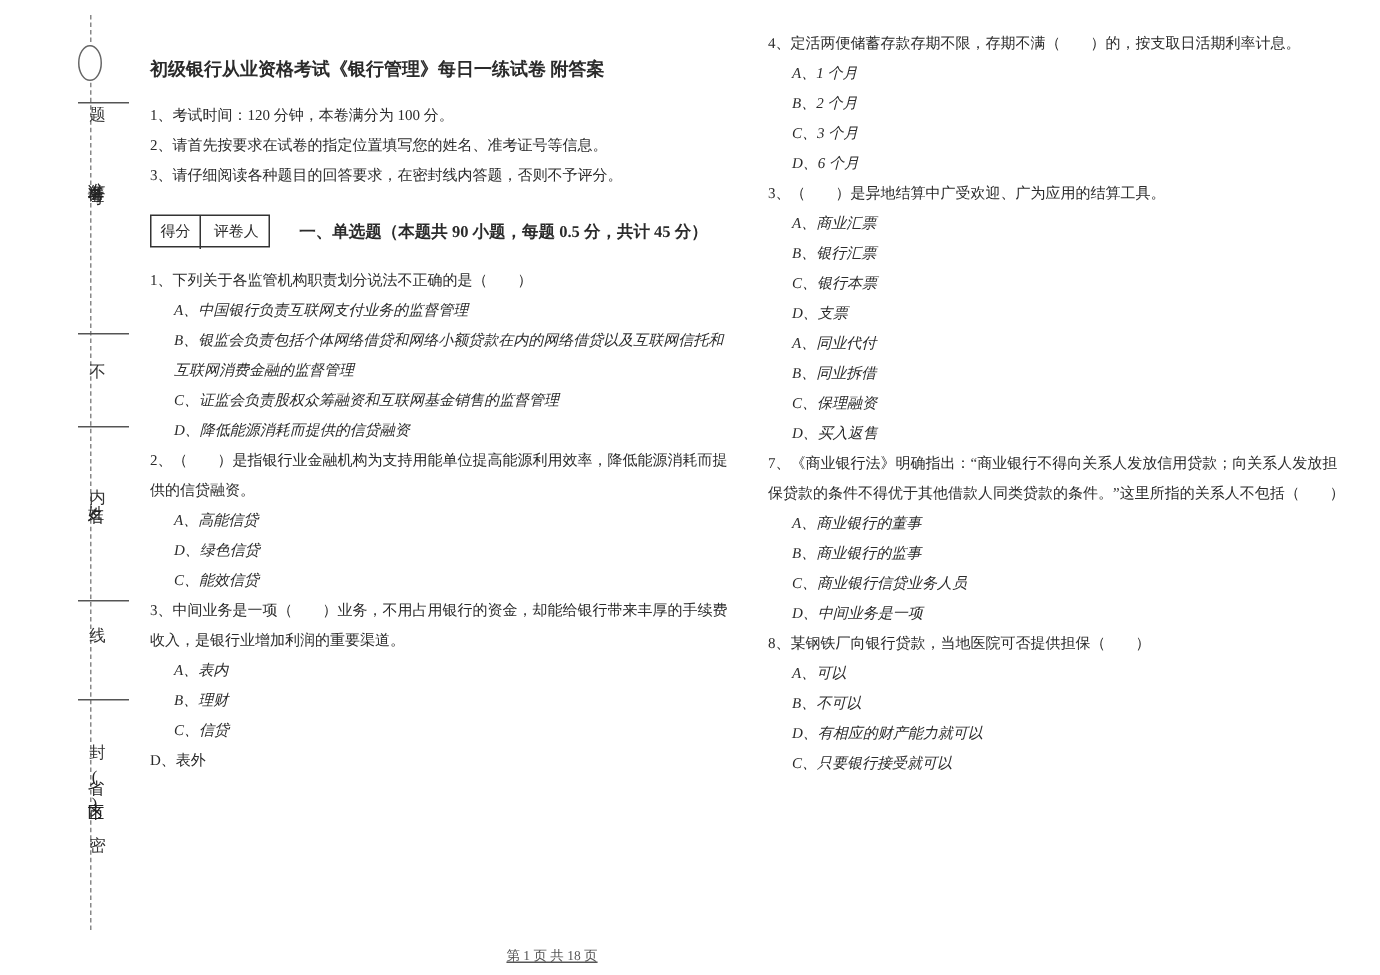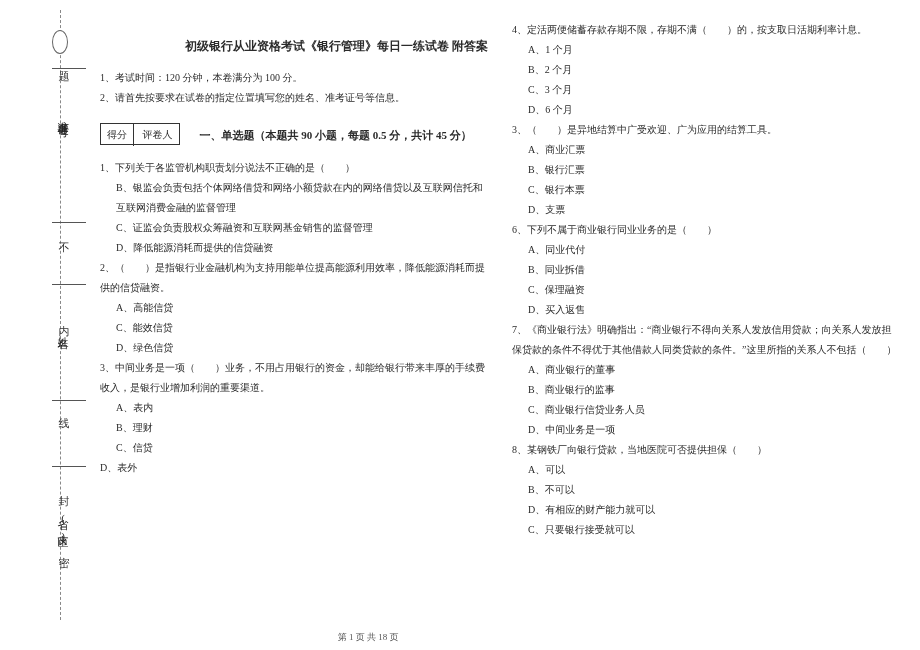--- a/index.html
+++ b/index.html
@@ -13,30 +13,30 @@
     .binding-strip .oval { position:absolute; left:22px; width:16px; height:24px; border:1px solid #666; border-radius:50%; background:#fff; }
 
     
     .side-labels { position:absolute; left:55px; top:40px; width:35px; height:560px; }
     .side-labels div { position:absolute; font-size:11px; color:#222; }
     .side-hr { position:absolute; left:52px; width:34px; border-top:1px solid #555; }
 
     
     .cols { position:absolute; left:100px; top:20px; width:800px; height:590px; display:flex; gap:24px; }
     .col { flex:1; font-size:10px; line-height:2.0; color:#2b2b2b; }
-    .col .title { text-align:right; font-size:12px; font-weight:bold; margin:14px 0 10px; }
+    .col .title { text-align:left; font-size:12px; font-weight:bold; margin:14px 0 10px; }
     .col .sub { font-weight:bold; margin:6px 0 4px; font-size:10.5px; }
     .col p { margin:0; text-indent:0; }
-    .indent1 { padding-left:1.6em; }
+    .indent1 { padding-left:1.6em;font-style:italic; }
     .scorebox { display:inline-block; border:1px solid #333; height:22px; }
     .scorebox span { display:inline-block; border-right:1px solid #333; padding:2px 6px; font-size:10px; line-height:18px; }
     .scorebox span:last-child { border-right:none; }
     .section-h { font-weight:bold; font-size:11px; text-align:center; margin:8px 0 6px; }
 
-    .footer { position:absolute; bottom:6px; left:0; width:736px; text-align:center; font-size:9px; color:#555; }
+    .footer { position:absolute; bottom:6px; left:0; width:736px; text-align:center; font-size:9px; color:#555;text-decoration:underline; }
   </style>
 </head>
 <body>
 
 <div class="page">
 
   <div class="binding-strip">
     <div class="vline"></div>
 
     <div class="oval" style="top:20px"></div>
@@ -60,38 +60,40 @@
   <div class="side-hr" style="top:222px"></div>
   <div class="side-hr" style="top:68px"></div>
 
   <div class="cols">
 
     <div class="col">
       <div class="title">初级银行从业资格考试《银行管理》每日一练试卷 附答案</div>
 
       <p>1、考试时间：120 分钟，本卷满分为 100 分。</p>
       <p>2、请首先按要求在试卷的指定位置填写您的姓名、准考证号等信息。</p>
+      <p>3、请仔细阅读各种题目的回答要求，在密封线内答题，否则不予评分。</p>
 
       <div style="margin:8px 0 6px;display:flex;align-items:center;gap:14px">
         <span class="scorebox">
           <span>得分</span>
           <span>评卷人</span>
         </span>
         <span class="section-h" style="flex:1;text-align:left;margin-left:6px">一、单选题（本题共 90 小题，每题 0.5 分，共计 45 分）</span>
       </div>
 
       <p>1、下列关于各监管机构职责划分说法不正确的是（　　）</p>
+      <p class="indent1">A、中国银行负责互联网支付业务的监督管理</p>
       <p class="indent1">B、银监会负责包括个体网络借贷和网络小额贷款在内的网络借贷以及互联网信托和互联网消费金融的监督管理</p>
       <p class="indent1">C、证监会负责股权众筹融资和互联网基金销售的监督管理</p>
       <p class="indent1">D、降低能源消耗而提供的信贷融资</p>
 
       <p>2、（　　）是指银行业金融机构为支持用能单位提高能源利用效率，降低能源消耗而提供的信贷融资。</p>
       <p class="indent1">A、高能信贷</p>
+      <p class="indent1">D、绿色信贷</p>
       <p class="indent1">C、能效信贷</p>
-      <p class="indent1">D、绿色信贷</p>
 
       <p>3、中间业务是一项（　　）业务，不用占用银行的资金，却能给银行带来丰厚的手续费收入，是银行业增加利润的重要渠道。</p>
       <p class="indent1">A、表内</p>
       <p class="indent1">B、理财</p>
       <p class="indent1">C、信贷</p>
       <p class="indentးent1">D、表外</p>
     </div>
 
     <div class="col">
       <p>4、定活两便储蓄存款存期不限，存期不满（　　）的，按支取日活期利率计息。</p>
@@ -99,21 +101,20 @@
       <p class="indent1">B、2 个月</p>
       <p class="indent1">C、3 个月</p>
       <p class="indent1">D、6 个月</p>
 
       <p>3、（　　）是异地结算中广受欢迎、广为应用的结算工具。</p>
       <p class="indent1">A、商业汇票</p>
       <p class="indent1">B、银行汇票</p>
       <p class="indent1">C、银行本票</p>
       <p class="indent1">D、支票</p>
 
-      <p>6、下列不属于商业银行同业业务的是（　　）</p>
       <p class="indent1">A、同业代付</p>
       <p class="indent1">B、同业拆借</p>
       <p class="indent1">C、保理融资</p>
       <p class="indent1">D、买入返售</p>
 
       <p>7、《商业银行法》明确指出：“商业银行不得向关系人发放信用贷款；向关系人发放担保贷款的条件不得优于其他借款人同类贷款的条件。”这里所指的关系人不包括（　　）</p>
       <p class="indent1">A、商业银行的董事</p>
       <p class="indent1">B、商业银行的监事</p>
       <p class="indent1">C、商业银行信贷业务人员</p>
       <p class="indent1">D、中间业务是一项</p>

